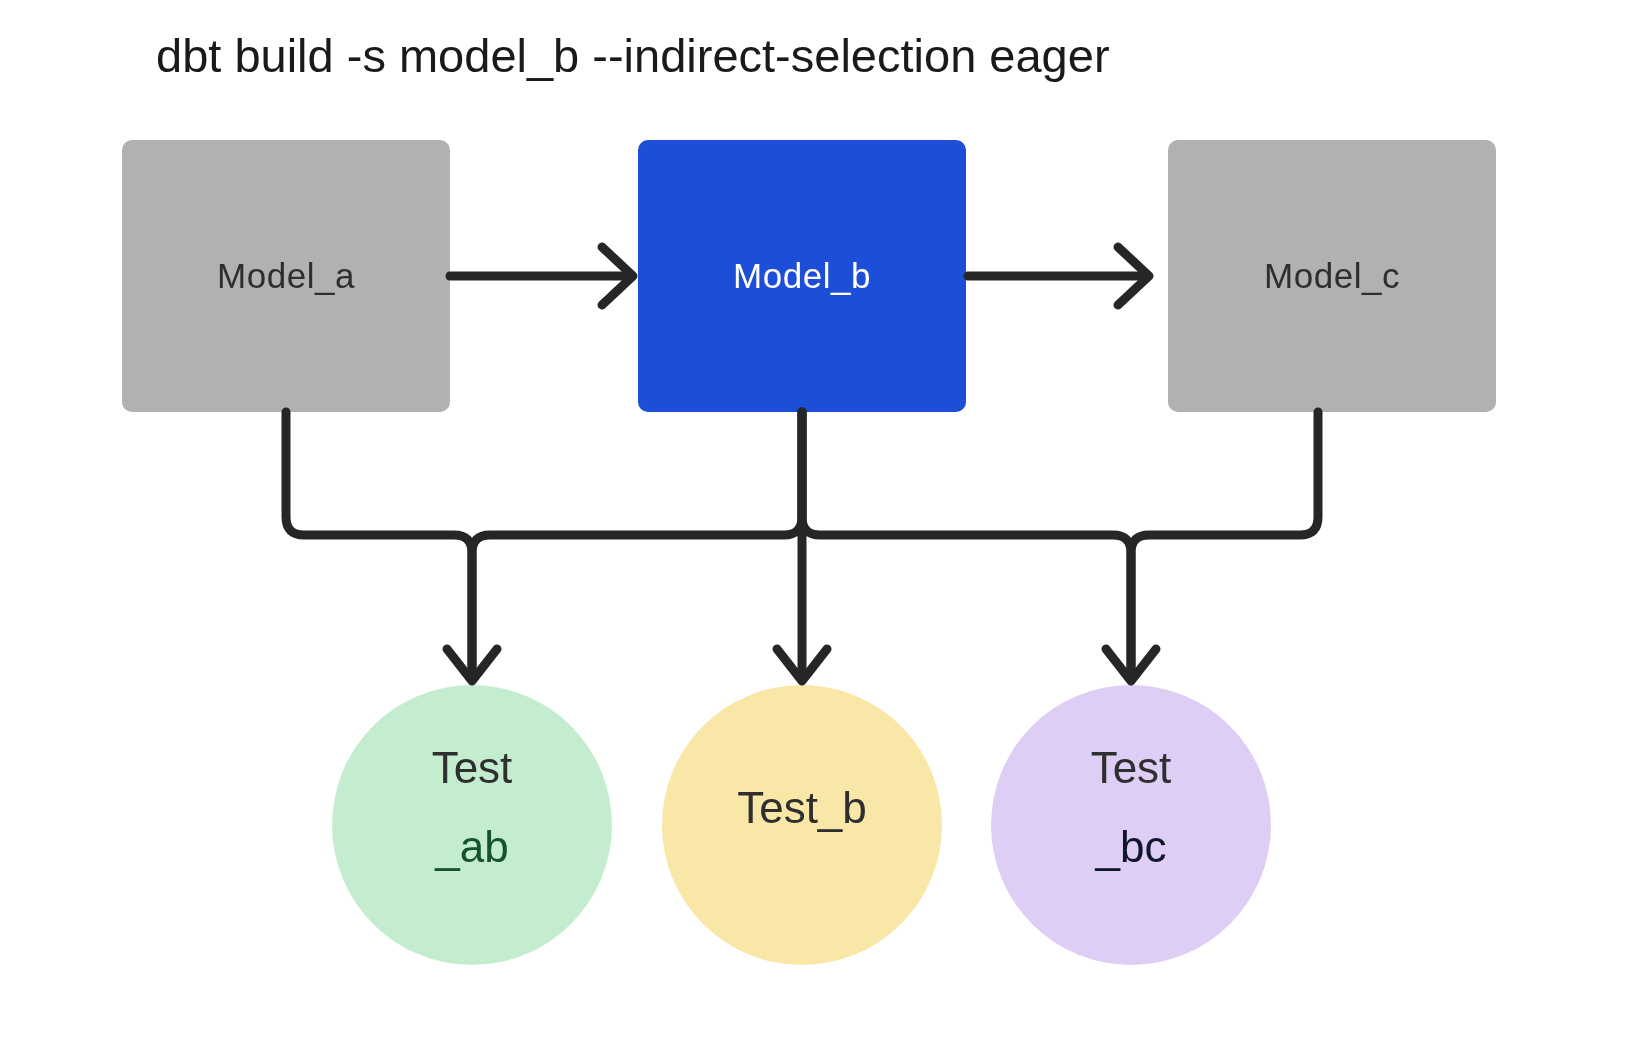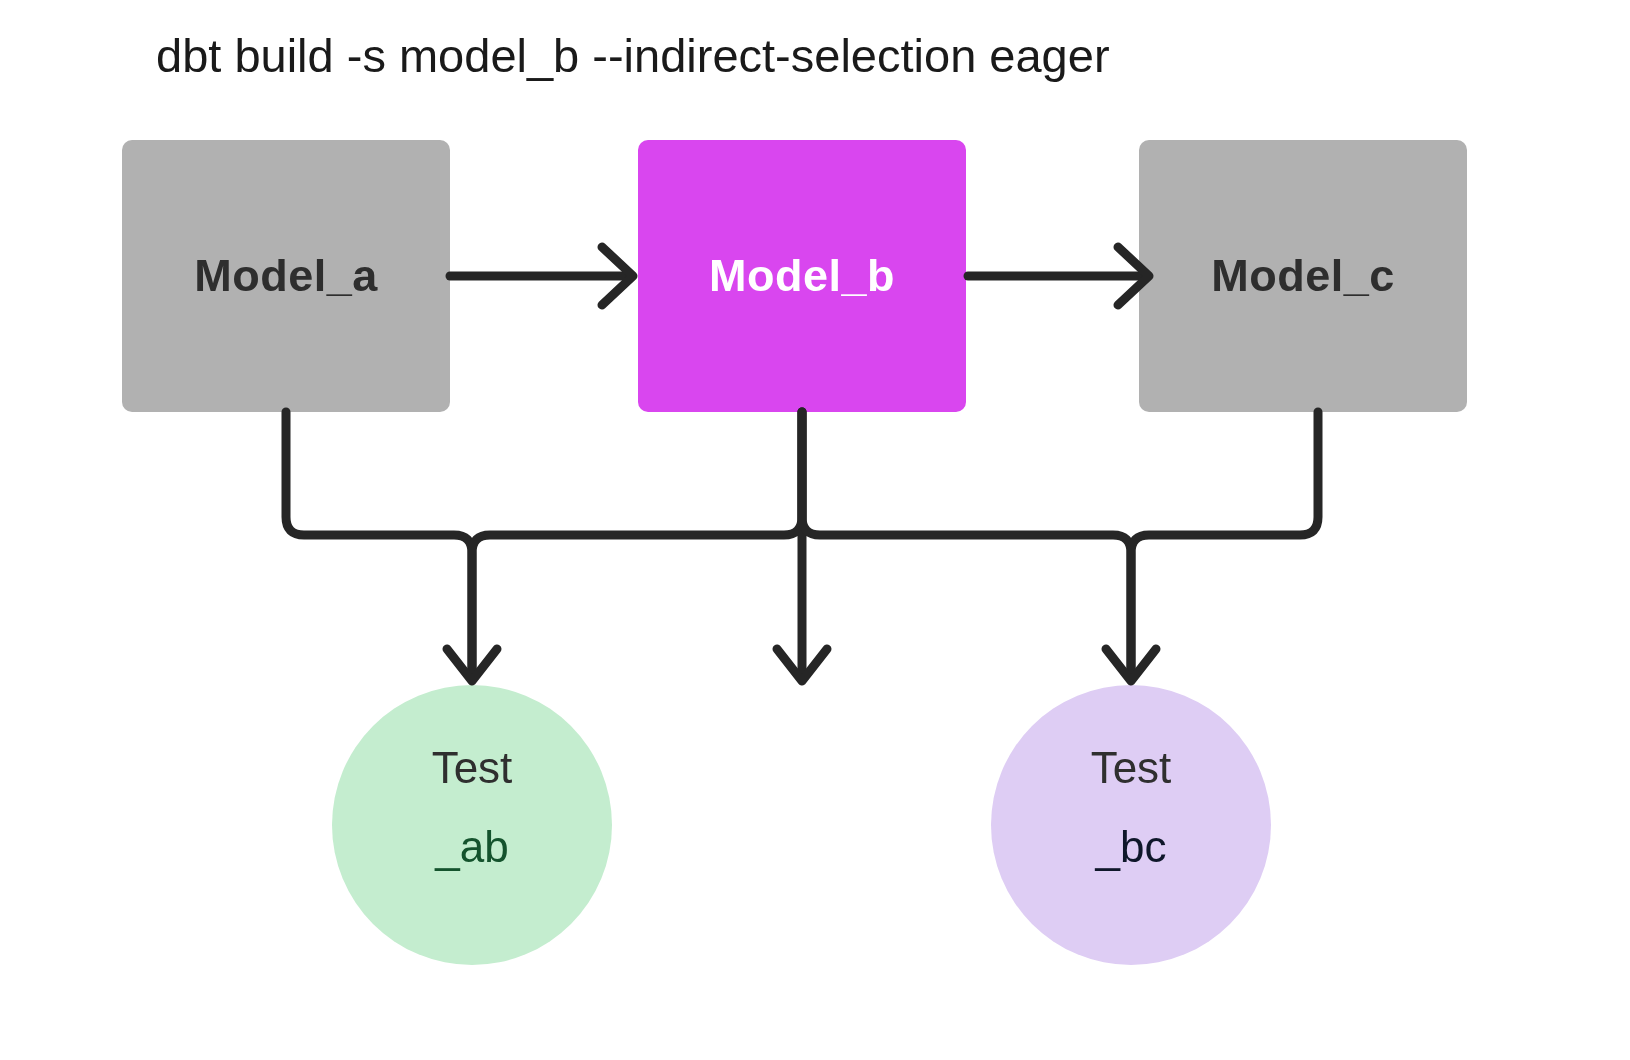--- a/index.html
+++ b/index.html
@@ -22,39 +22,39 @@
   .node{
     position:absolute;
     display:flex;align-items:center;justify-content:center;
     box-sizing:border-box;
   }
   .model{
     top:140px;width:328px;height:272px;
     border-radius:10px;
   }
   .model .label{
-    font-size:45px;font-weight:700;
+    font-size:35px;font-weight:400;
     letter-spacing:0.5px;
     text-align:center;
   }
   .test{
     width:280px;height:280px;top:685px;
     border-radius:50%;
     flex-direction:column;
   }
   .test .label-line{
     display:block;
     font-size:44px;font-weight:500;
     line-height:79px;
     transform:translateY(-18px);
     text-align:center;
   }
   #model-a{left:122px;}
   #model-b{left:638px;}
-  #model-c{left:1139px;}
+  #model-c{left:1168px;}
   #test-ab{left:332px;}
   #test-b{left:662px;}
   #test-bc{left:991px;}
   .edges{
     position:absolute;left:0;top:0;width:1630px;height:1060px;
     pointer-events:none;
   }
   .edges path{
     fill:none;
     stroke-width:9;
@@ -66,35 +66,41 @@
 <body>
 
 <div class="canvas">
 
   <div class="title">dbt build -s model_b --indirect-selection eager</div>
 
   <div class="node model" id="model-a" style="background-color: rgb(177, 177, 177);">
     <span class="label" style="color: rgb(46, 46, 46);">Model_a</span>
   </div>
 
-  <div class="node model" id="model-b" style="background-color: #d946ef;">
+  <div class="node model" id="model-b" style="background-color: #1d4ed8;">
     <span class="label" style="color: rgb(255, 255, 255);">Model_b</span>
   </div>
 
   <div class="node model" id="model-c" style="background-color: rgb(177, 177, 177);">
     <span class="label" style="color: rgb(46, 46, 46);">Model_c</span>
   </div>
 
   <div class="node test" id="test-ab" style="background-color: rgb(196, 237, 207);">
     <span>
       <span class="label-line" style="color: rgb(47, 47, 47);">Test</span>
       <span class="label-line" style="color: #14532d;">_ab</span>
     </span>
   </div>
 
+  <div class="node test" id="test-b" style="background-color: rgb(249, 231, 167);">
+    <span>
+      <span class="label-line" style="color: rgb(47, 47, 47);">Test_b</span>
+      <span class="label-line" style="color: rgb(47, 47, 47);"></span>
+    </span>
+  </div>
 
   <div class="node test" id="test-bc" style="background-color: rgb(222, 205, 244);">
     <span>
       <span class="label-line" style="color: rgb(47, 47, 47);">Test</span>
       <span class="label-line" style="color: #0f172a;">_bc</span>
     </span>
   </div>
 
   <svg class="edges" viewBox="0 0 1630 1060">
 

